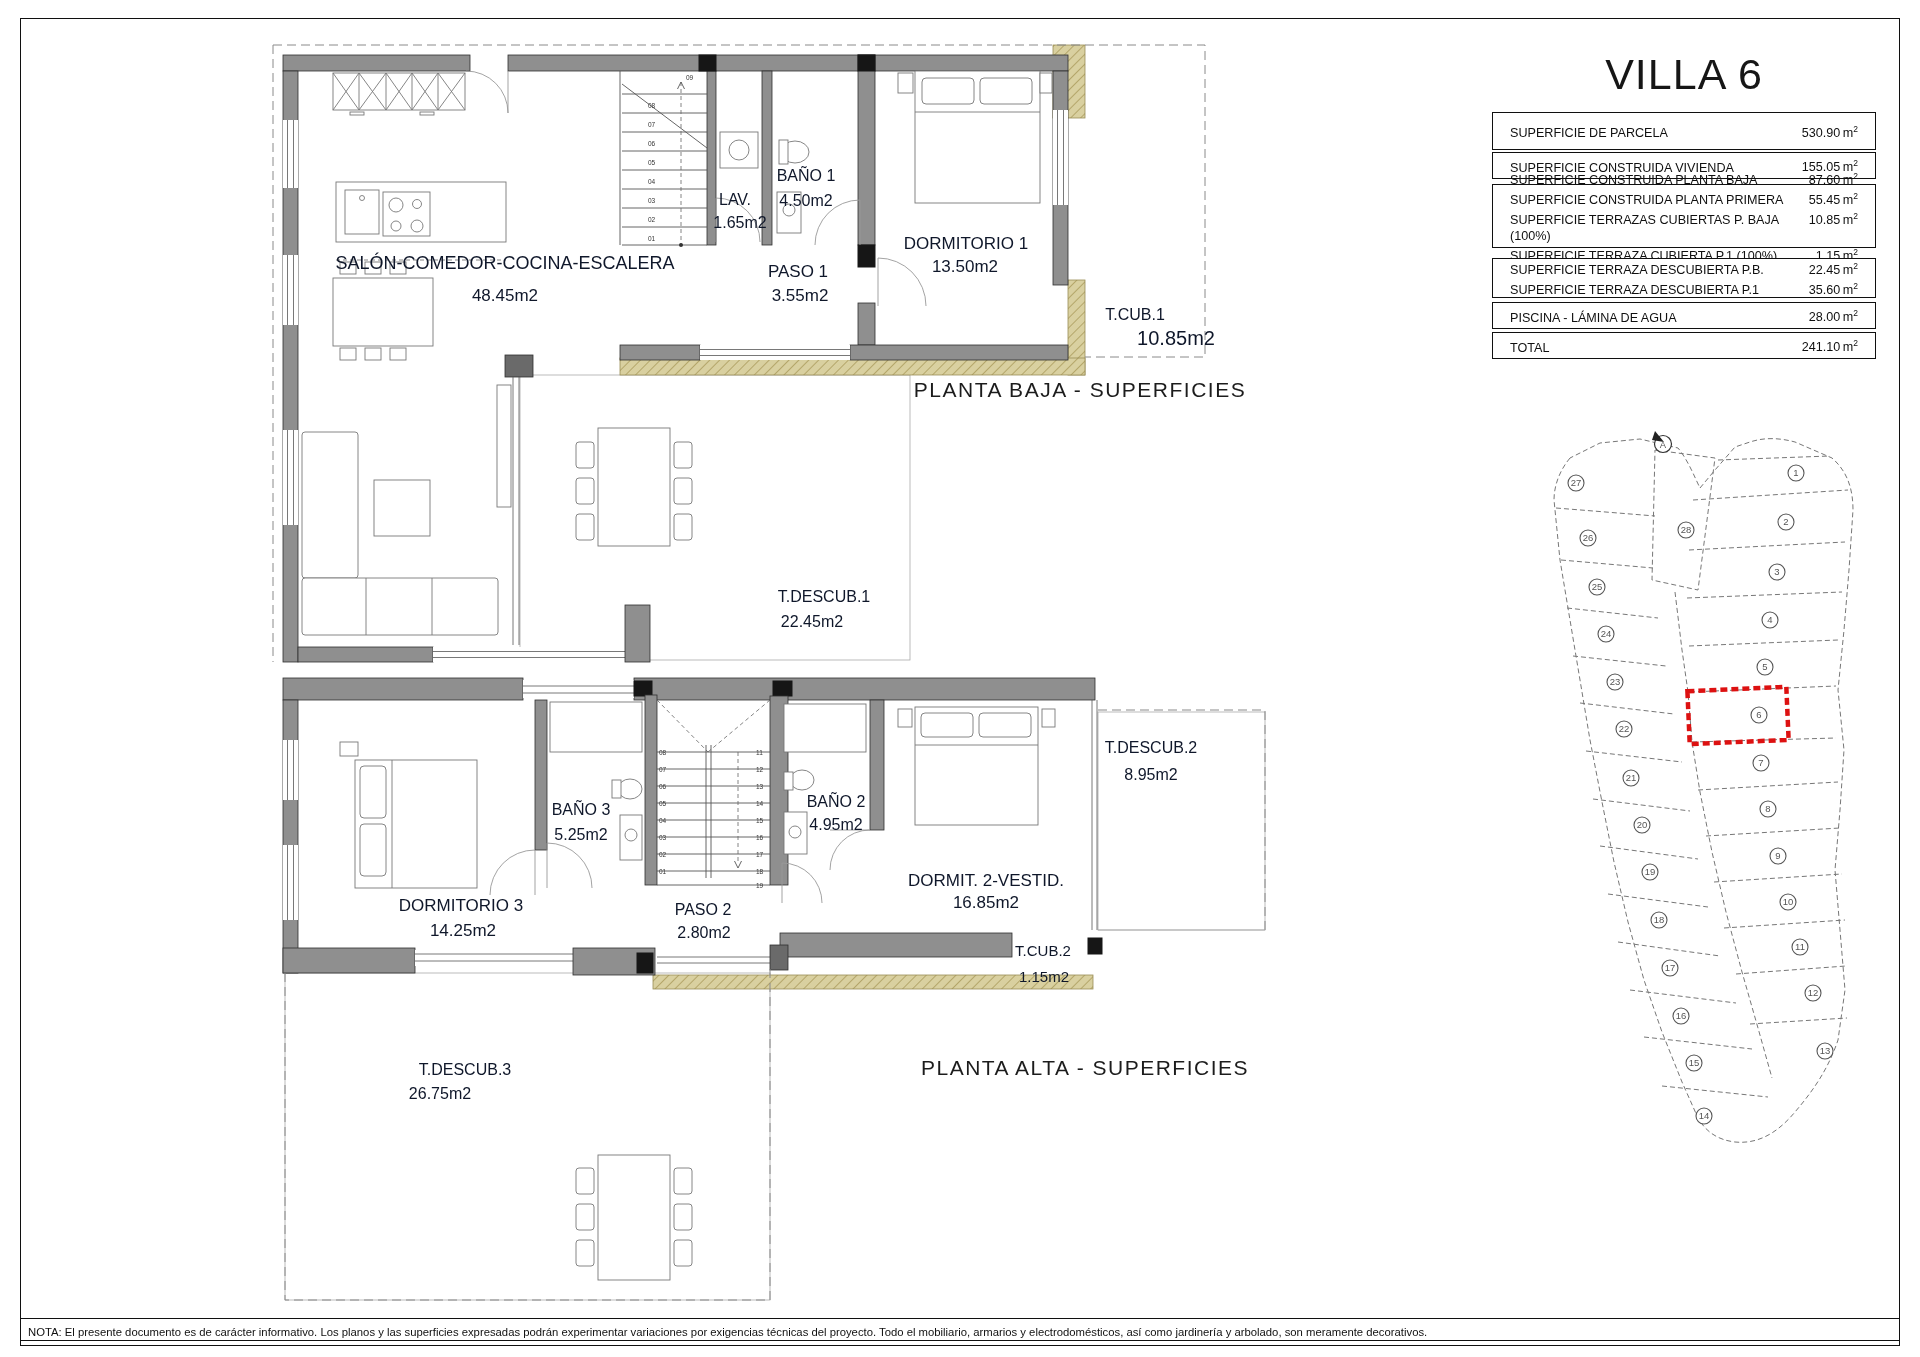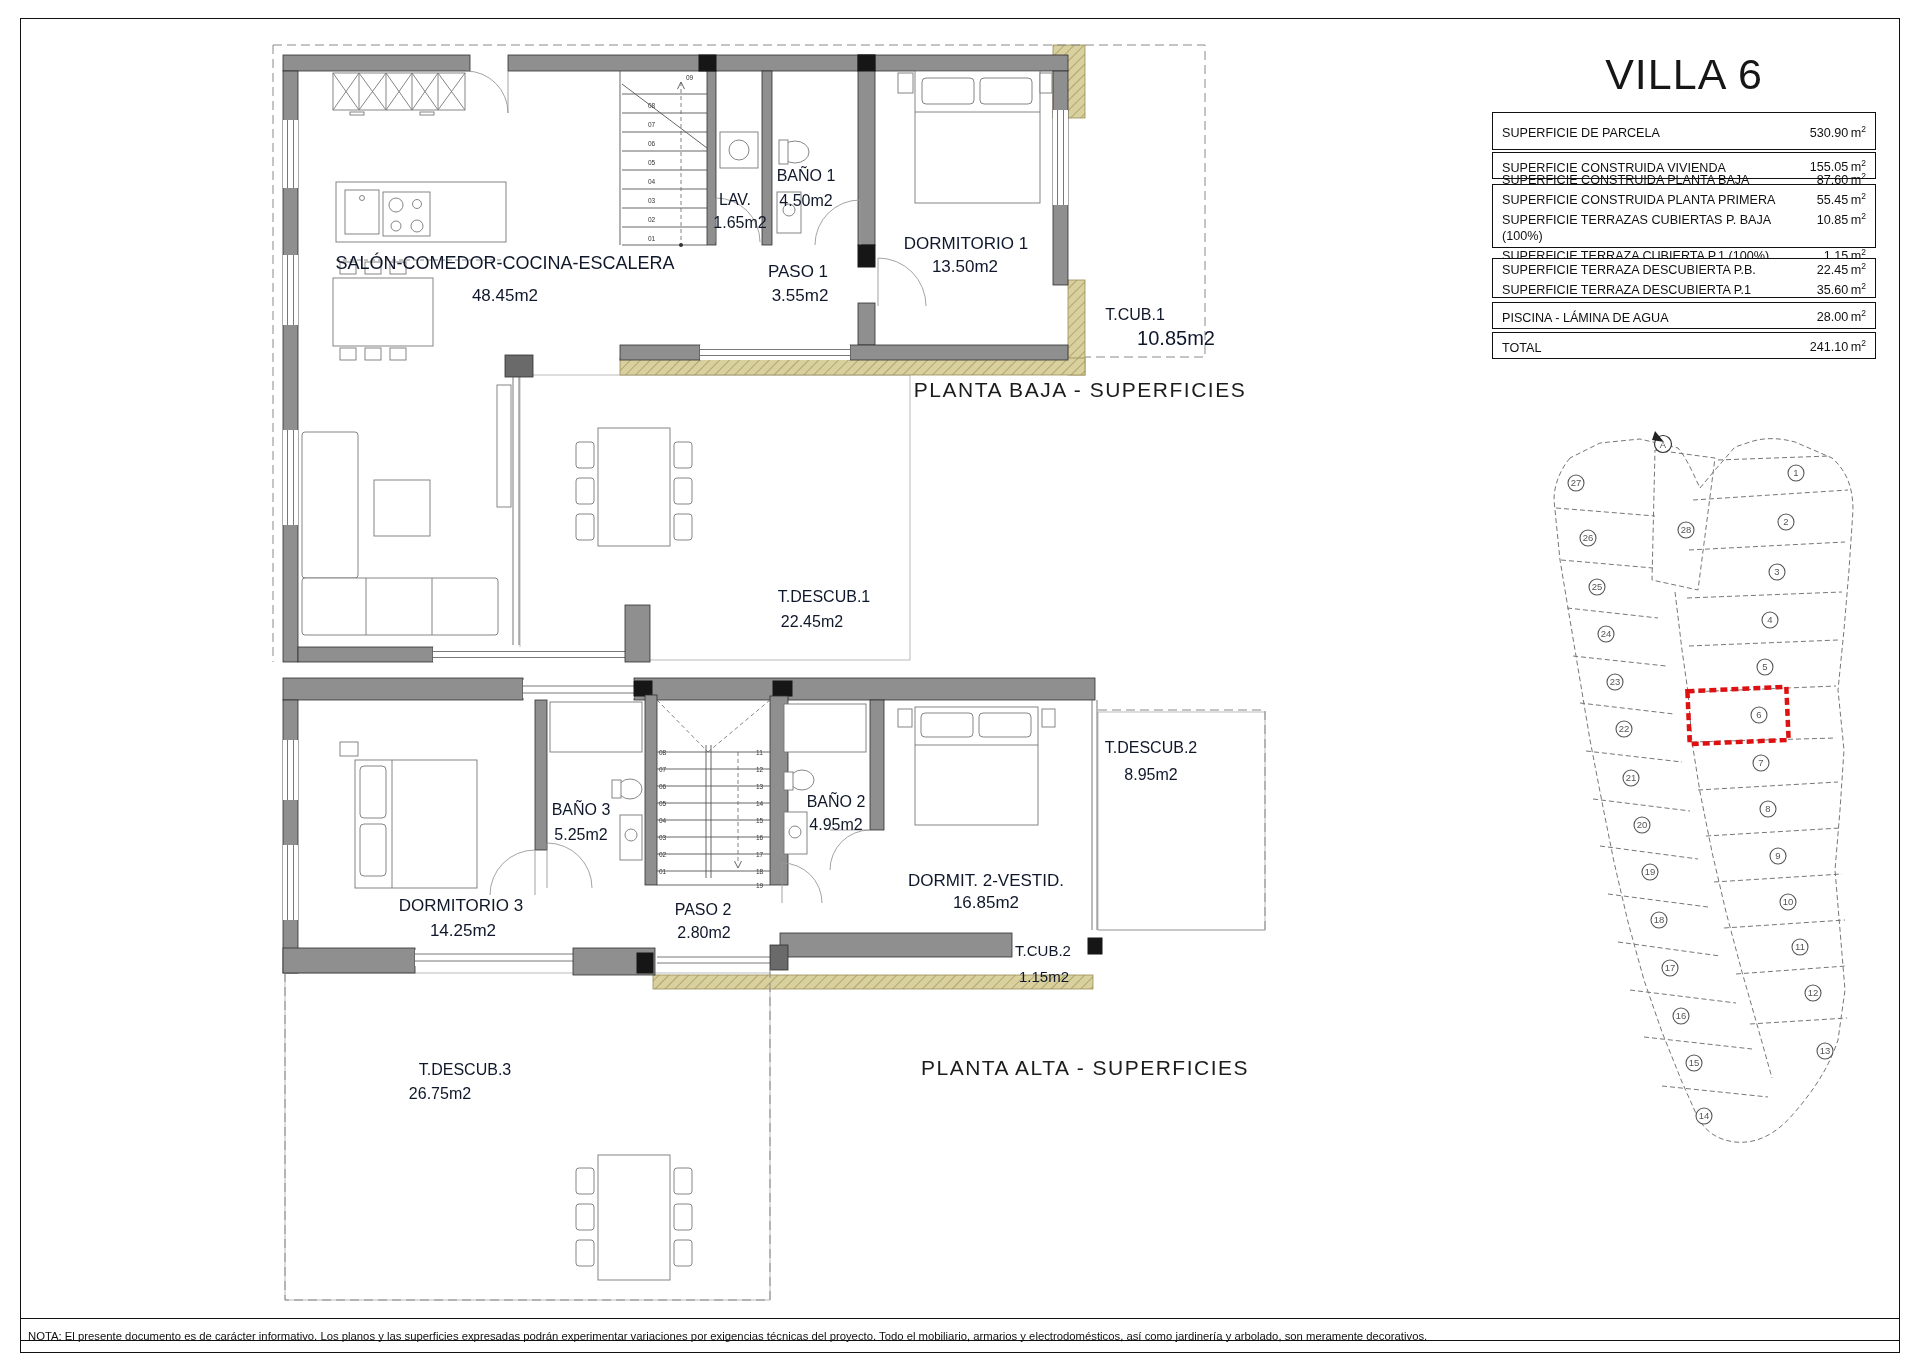--- a/index.html
+++ b/index.html
@@ -5,29 +5,29 @@
   html,body{margin:0;padding:0;background:#e8e8e8;}
   .page{position:relative;width:1920px;height:1357px;background:#fff;overflow:hidden;
         font-family:"Liberation Sans",sans-serif;color:#111;}
   .frame{position:absolute;left:20px;top:18px;width:1880px;height:1323px;
          border:1.6px solid #101010;box-sizing:border-box;}
   .title{position:absolute;left:1492px;top:50px;width:384px;height:48px;
          font-size:43px;font-weight:300;letter-spacing:1px;color:#161616;
          text-align:center;line-height:48px;}
   .tgroup{position:absolute;left:1492px;width:384px;border:1.6px solid #101010;
           background:#fff;box-sizing:border-box;display:flex;flex-direction:column;
-          justify-content:center;padding:2px 0;}
+          justify-content:center;padding:2px 8px;}
   .trow{display:flex;justify-content:space-between;align-items:baseline;
         padding:0 9px;line-height:16px;font-size:12.6px;color:#101010;}
   .tv{white-space:nowrap;margin-left:13px;}
   .tv sup{font-size:8.5px;}
   .rl{position:absolute;transform:translate(-50%,-50%);white-space:nowrap;color:#0f172a;}
   .cap{position:absolute;transform:translate(-50%,-50%);white-space:nowrap;
        font-size:21px;letter-spacing:1.5px;color:#1c1c1c;text-align:right;}
-  .footer{position:absolute;left:20px;top:1318px;width:1880px;height:35px;
+  .footer{position:absolute;left:20px;top:1318px;width:1880px;height:28px;
           border:1.6px solid #101010;box-sizing:border-box;display:flex;align-items:center;
           padding-left:7px;font-size:11.3px;color:#101010;}
   svg{position:absolute;}
   .w{fill:#8f8f8f;stroke:#2f2f2f;stroke-width:0.8;}
   .blk{fill:#161616;stroke:#161616;}
   .gpil{fill:#6a6a6a;stroke:#2f2f2f;stroke-width:0.8;}
   .fur{fill:#fff;stroke:#787878;stroke-width:0.9;}
   .furn{fill:none;stroke:#787878;stroke-width:0.9;}
   .thin{stroke:#555;stroke-width:0.9;fill:none;}
   .arc{fill:none;stroke:#999;stroke-width:0.9;}

